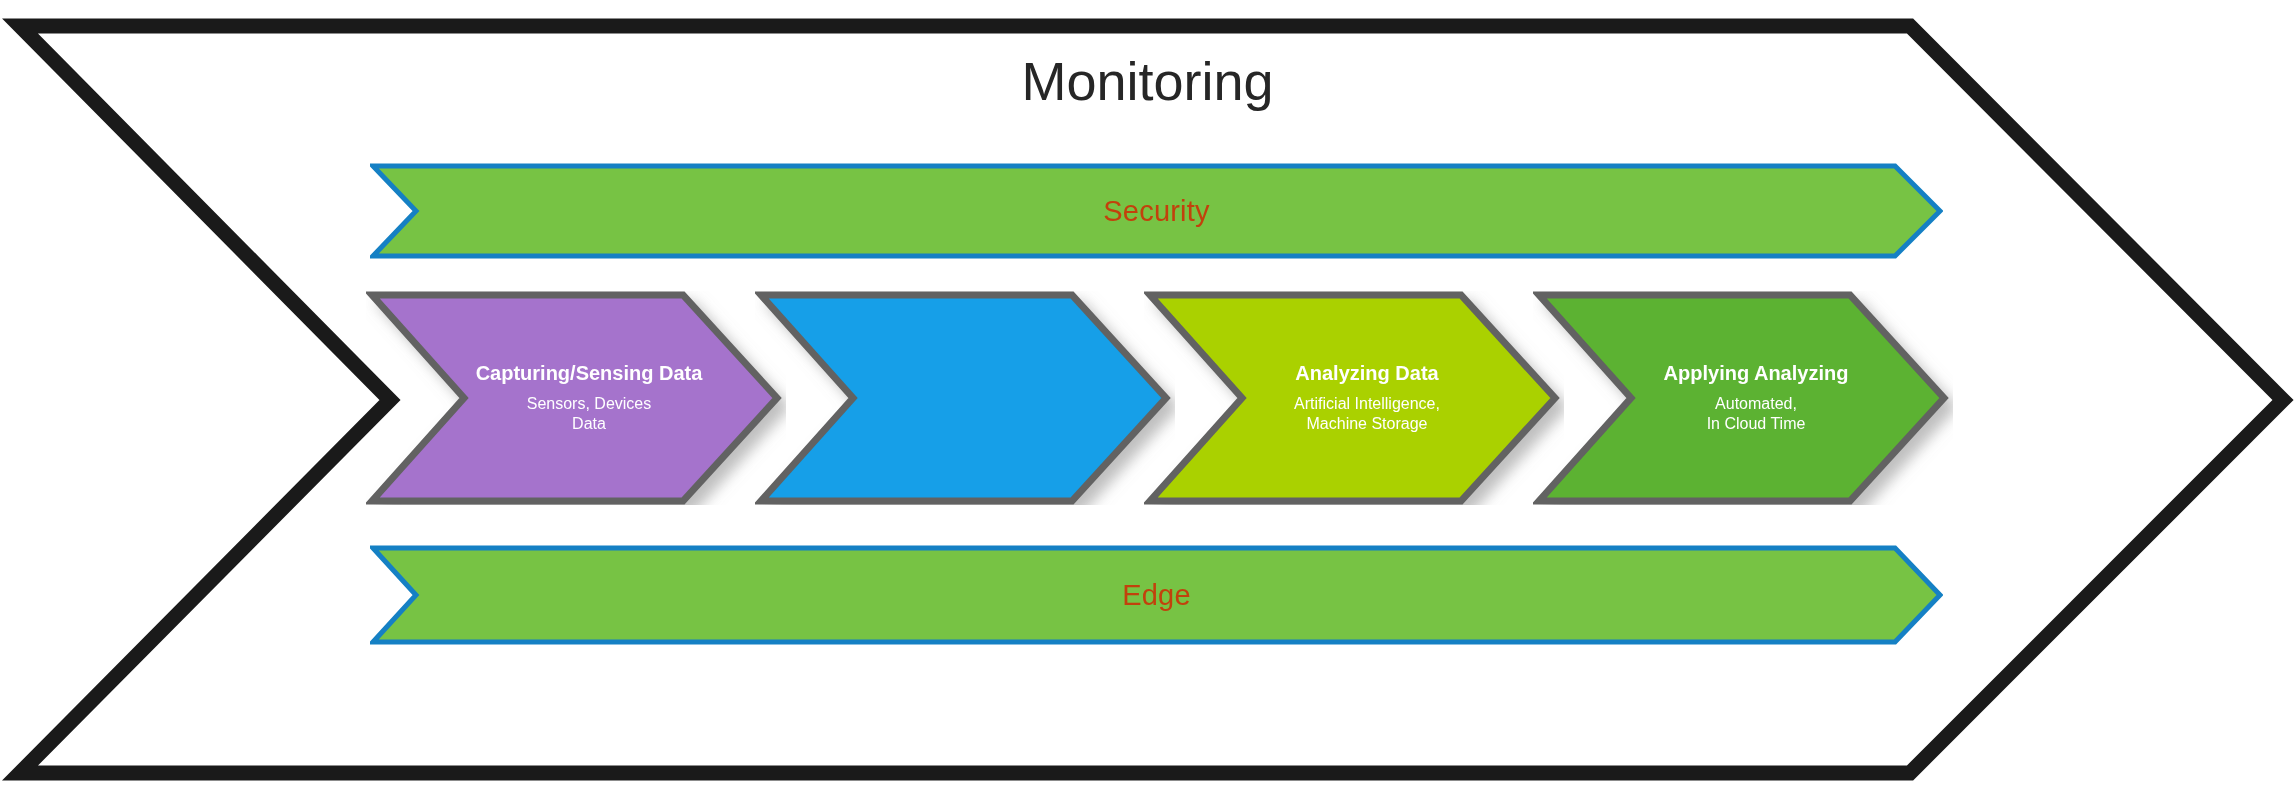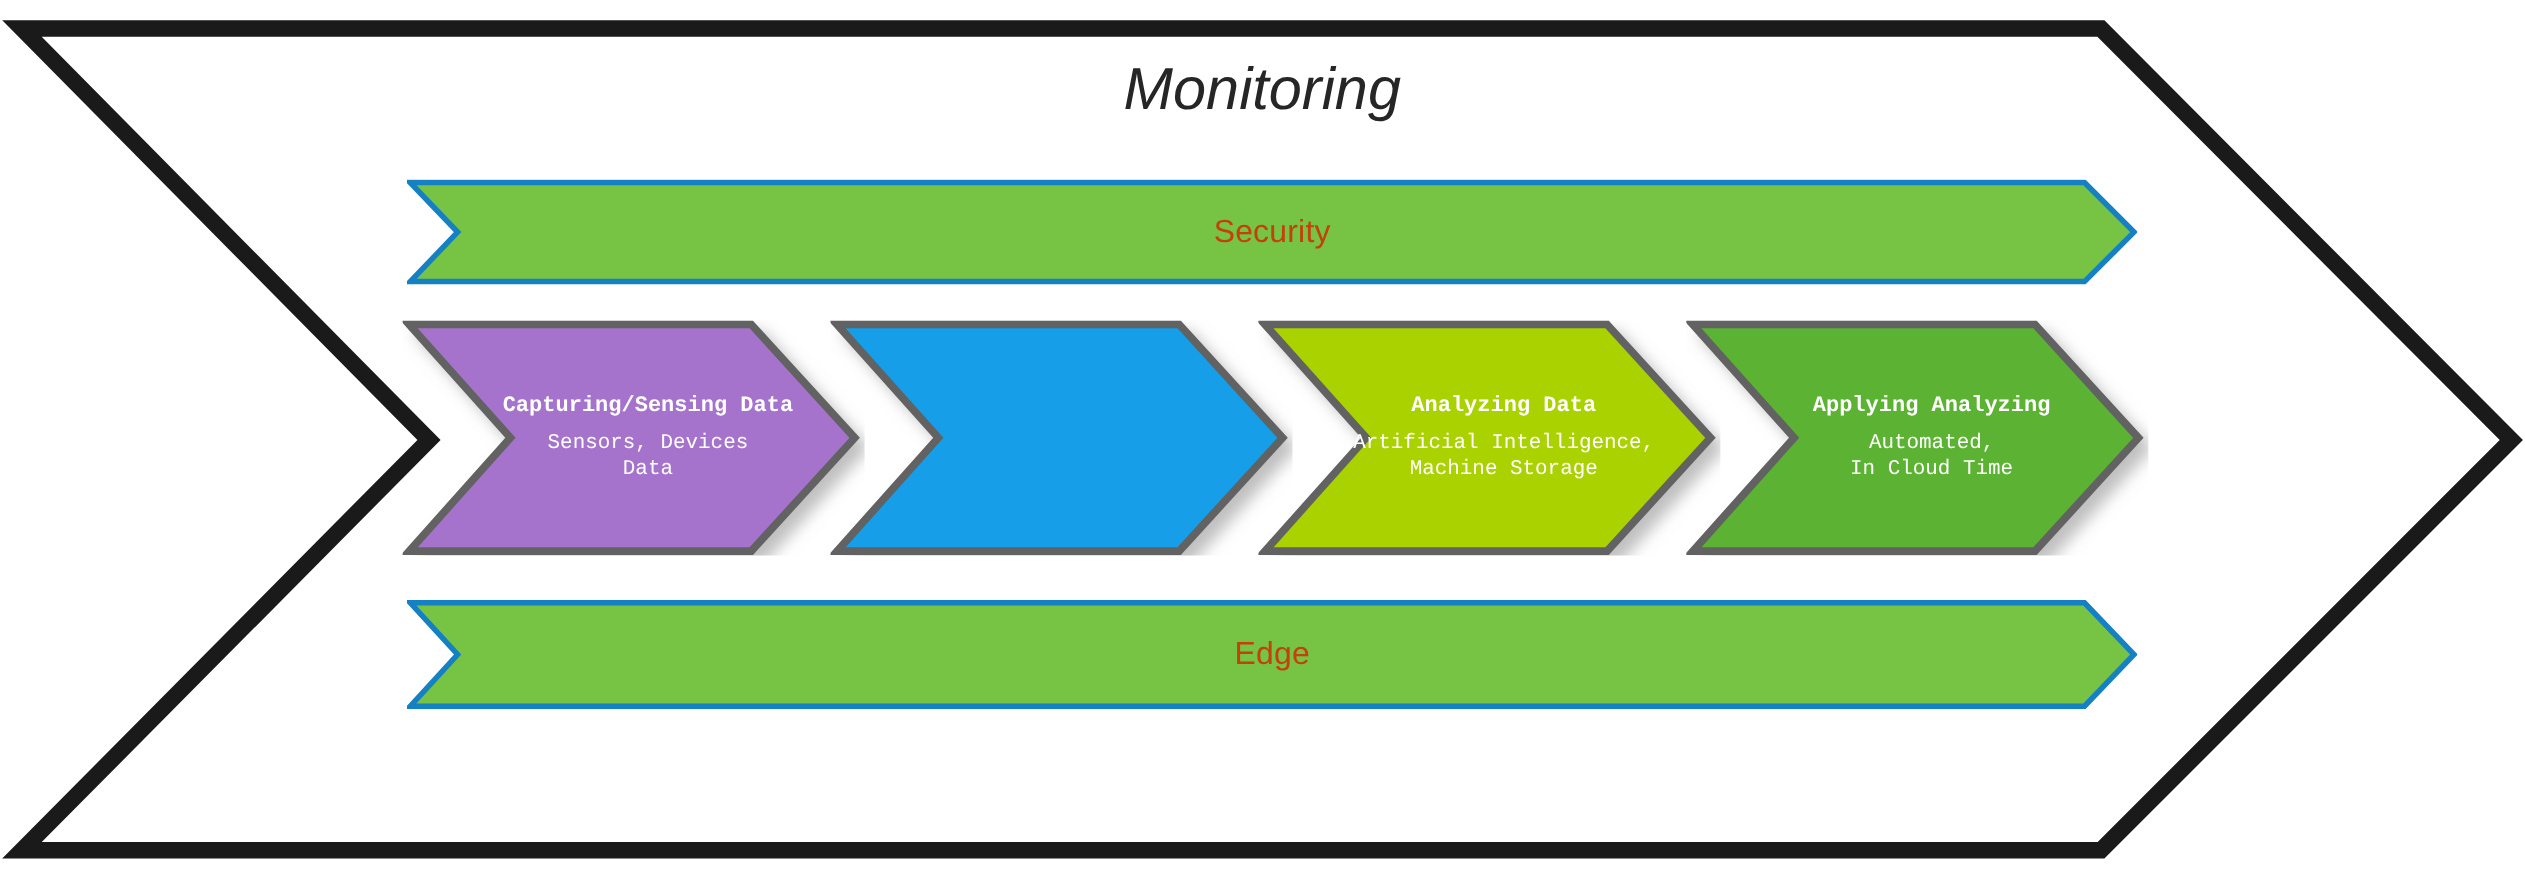--- a/index.html
+++ b/index.html
@@ -30,49 +30,48 @@
     font-weight:400;
     letter-spacing:.2px;
     line-height:1;
   }
 
   
   .stage{
     position:absolute;
     top:291px;
     height:214px;
-    display:flex;flex-direction:column;align-items:center;justify-content:center;font-family:Liberation Mono, monospace;
+    display:flex;flex-direction:column;align-items:center;justify-content:center;
   }
   .stage .stage-svg{position:absolute;left:0;top:0;width:100%;height:100%;}
   .stage .stage-text{
     position:relative;z-index:3;
     text-align:center;
     color:#ffffff;
     padding-left:26px;
     width:100%;
     box-sizing:border-box;
   }
   .stage .stage-title{
     font-size:20px;font-weight:700;line-height:1.15;
     margin-bottom:9px;white-space:nowrap;
   }
   .stage .stage-sub{
-    font-size:19px;font-weight:400;line-height:1.28;white-space:nowrap;
+    font-size:16px;font-weight:400;line-height:1.28;white-space:nowrap;
   }
 
   
   .diagram-title{
     position:absolute;
     left:0;right:0;top:54px;
     text-align:center;
     font-size:54px;
     font-weight:400;
     color:#262626;
     line-height:1;
-    font-style:italic;
   }
 </style>
 </head>
 <body>
 
 <div id="stage">
 
   <svg class="outer-chevron" viewBox="0 0 2295 800" preserveAspectRatio="none">
     <polygon points="20,26 1910,26 2283,400 1910,773 20,773 390,400" fill="none" stroke="#1A1A1A" stroke-width="15" stroke-linejoin="miter"></polygon>
   </svg>

